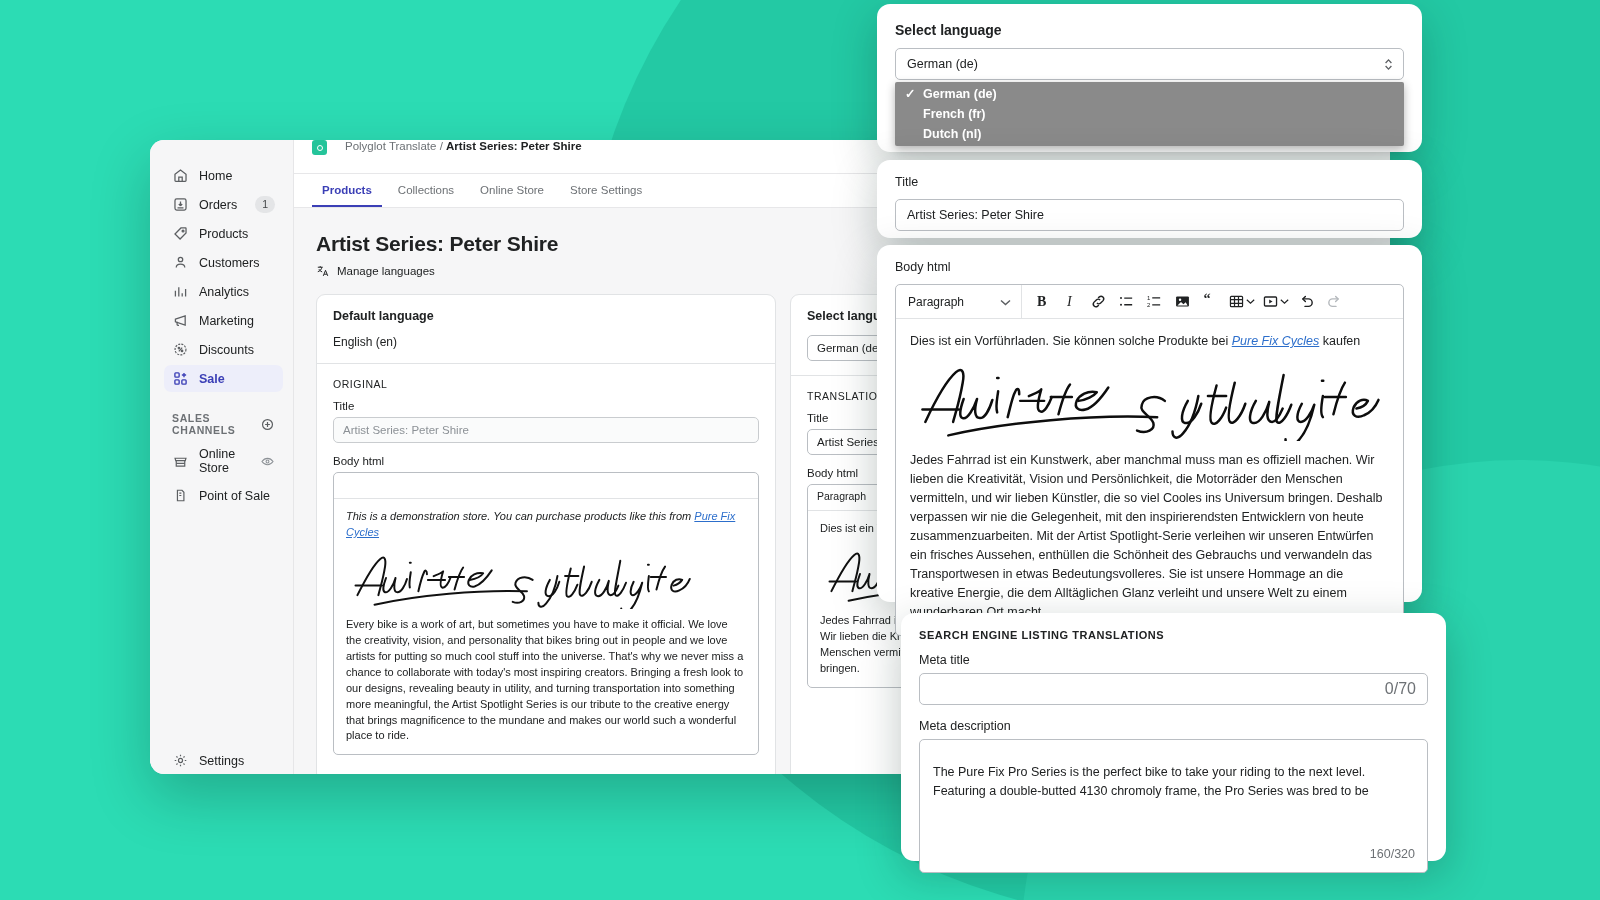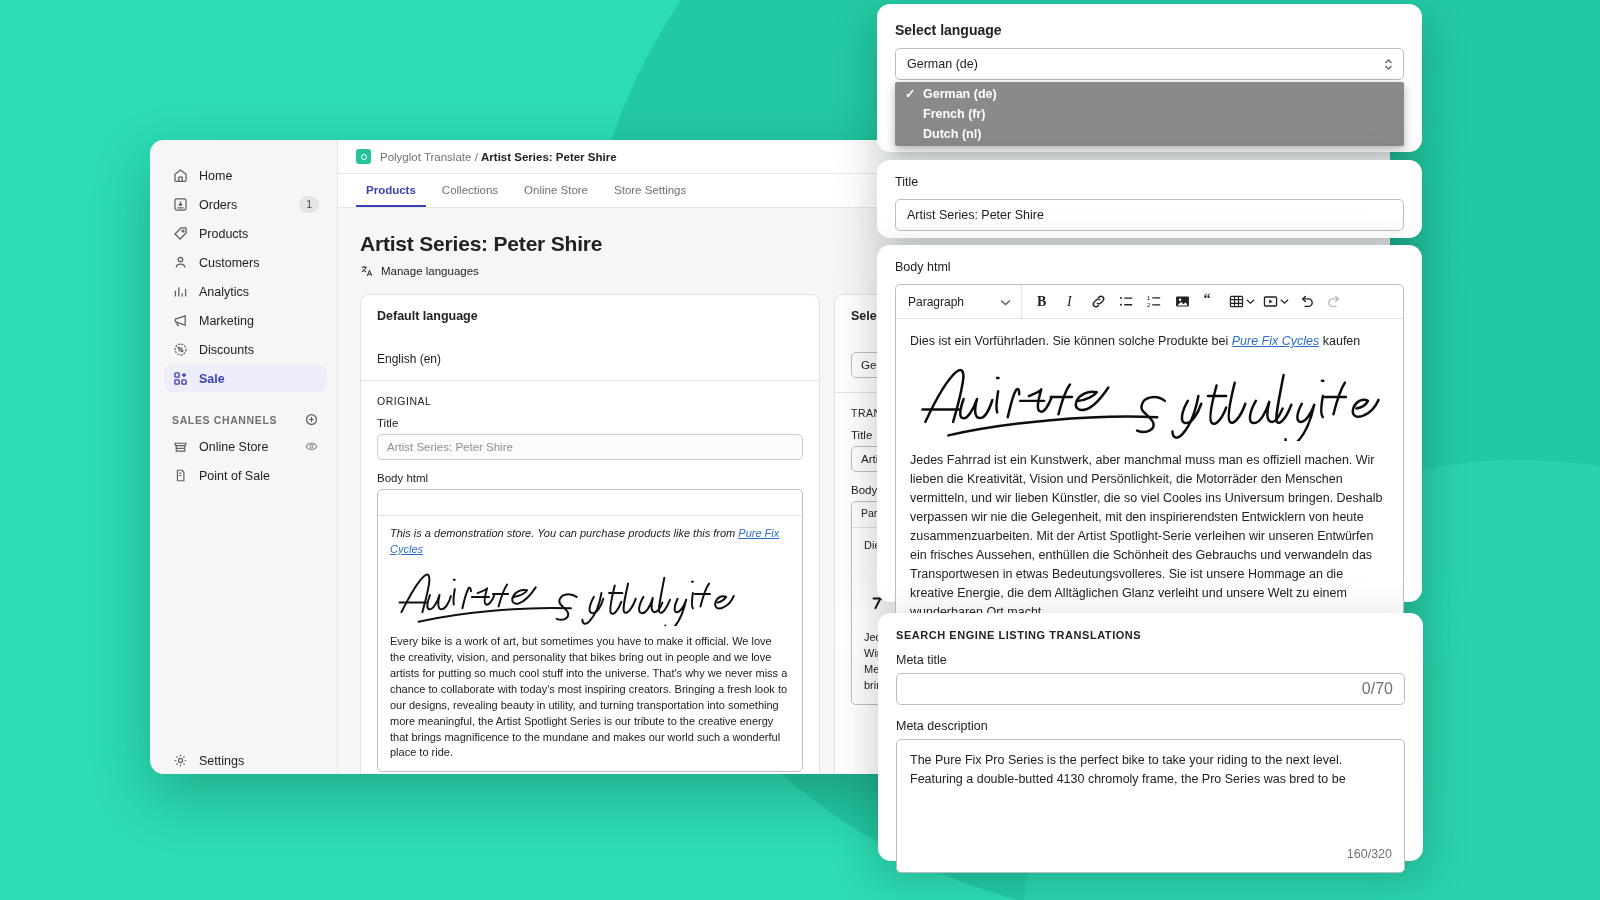--- a/index.html
+++ b/index.html
@@ -19,60 +19,60 @@
 
   
   .admin-window{
     position:absolute;left:150px;top:140px;width:1240px;height:634px;
     background:#f6f6f7;border-radius:14px;overflow:hidden;
     box-shadow:0 22px 60px rgba(0,0,0,.22);
   }
   .admin-inner{display:flex;height:100%;}
 
   
-  .sidebar{width:188px;background:#f6f6f7;padding:22px 10px 0 14px;
+  .sidebar{width:144px;background:#f6f6f7;padding:22px 10px 0 14px;
            display:flex;flex-direction:column;border-right:1px solid #e6e6e8;}
   .nav-item{display:flex;align-items:center;gap:10px;padding:5px 8px;border-radius:7px;
             font-size:12.5px;color:#202223;margin-bottom:2px;cursor:pointer;position:relative;}
   .nav-item.active{background:#edeefa;color:#3b3fb6;font-weight:600;}
   .nav-item .ico{width:17px;height:17px;flex:0 0 17px;display:block;}
   .nav-item .ico svg{display:block;width:17px;height:17px;}
   .badge{margin-left:auto;background:#e4e5e7;color:#434547;border-radius:9px;
          font-size:10.5px;padding:1px 7px;line-height:1.4;}
   .sec-head{display:flex;align-items:center;margin:18px 0 6px;padding:0 8px;}
   .sec-head .t{font-size:10.5px;letter-spacing:.06em;color:#6d7175;font-weight:700;}
   .sec-head .act{margin-left:auto;width:15px;height:15px;color:#5c5f62;}
   .sec-head .act svg{width:15px;height:15px;display:block;}
   .nav-item .trail{margin-left:auto;width:15px;height:15px;color:#8c9196;}
   .nav-item .trail svg{width:15px;height:15px;display:block;}
   .sidebar-spacer{flex:1;}
   .settings-row{margin-bottom:0;}
 
   
   .main{flex:1;display:flex;flex-direction:column;min-width:0;background:#fff;}
-  .topbar{height:34px;display:flex;align-items:center;gap:9px;padding:0 18px;
+  .topbar{height:34px;display:flex;align-items:flex-start;gap:18px;padding:0 18px;
           background:#fff;border-bottom:1px solid #e7e7e9;}
   .applogo{width:15px;height:15px;border-radius:3px;background:#25c49a;
            display:flex;align-items:center;justify-content:center;}
   .applogo i{width:6px;height:6px;border-radius:50%;border:1.6px solid #fff;display:block;}
   .bc{font-size:11.5px;color:#6d7175;}
   .bc b{color:#202223;font-weight:600;}
   .tabs{display:flex;gap:6px;padding:0 18px;background:#fff;border-bottom:1px solid #e7e7e9;}
   .tab{font-size:11.5px;color:#6d7175;padding:10px 10px 9px;border-bottom:2px solid transparent;cursor:pointer;}
   .tab.active{color:#3b3fb6;font-weight:600;border-bottom-color:#3b3fb6;}
   .content{flex:1;background:#f6f6f7;padding:24px 0 0 0;overflow:hidden;}
   .page-title{font-size:21px;font-weight:700;color:#202223;margin:0 0 8px 22px;letter-spacing:-.2px;}
   .manage{display:flex;align-items:center;gap:7px;margin:0 0 16px 22px;font-size:11.5px;color:#202223;cursor:pointer;}
   .manage svg{width:14px;height:14px;display:block;}
   .cols{display:flex;gap:14px;padding:0 22px;}
   .card{background:#fff;border:1px solid #e1e3e5;border-radius:9px;
         box-shadow:0 1px 0 rgba(22,29,37,.05);width:460px;flex:0 0 460px;overflow:hidden;}
   .card-sec{padding:14px 16px;}
   .card-sec + .card-sec{border-top:1px solid #e1e3e5;}
-  .card-h{font-size:12.5px;font-weight:700;color:#202223;margin-bottom:29px;}
+  .card-h{font-size:12.5px;font-weight:700;color:#202223;margin-bottom:12px;}
   .card-t{font-size:12px;color:#202223;}
   .eyebrow{font-size:10.5px;letter-spacing:.05em;font-weight:400;color:#202223;margin-bottom:10px;}
   .lbl{font-size:11.5px;color:#202223;margin-bottom:5px;}
   .inp{border:1px solid #babec3;border-radius:5px;height:26px;display:flex;align-items:center;
        padding:0 9px;font-size:11.5px;background:#fff;color:#202223;}
   .inp.disabled{background:#fafbfb;color:#8c9196;border-color:#c9cccf;}
   .field{margin-bottom:12px;}
   .editor{border:1px solid #babec3;border-radius:5px;overflow:hidden;background:#fff;}
   .etoolbar{height:26px;border-bottom:1px solid #e1e3e5;}
   .ebody{padding:10px 12px;font-size:11px;color:#202223;line-height:1.45;}
@@ -82,21 +82,21 @@
   .para{margin:0;}
 
   
   .panel{
     position:absolute;background:#fff;border-radius:13px;
     box-shadow:0 14px 44px rgba(10,40,30,.26);
   }
   .p-lang{left:877px;top:4px;width:545px;height:148px;padding:18px 18px 0;}
   .p-title{left:877px;top:160px;width:545px;height:78px;padding:15px 18px;}
   .p-body{left:877px;top:245px;width:545px;height:357px;padding:15px 18px;}
-  .p-seo{left:878px;top:613px;width:545px;height:248px;padding:16px 18px;}
+  .p-seo{left:901px;top:613px;width:545px;height:248px;padding:16px 18px;}
   .p-lbl{font-size:12.5px;color:#202223;margin-bottom:10px;}
   .p-lbl.bold{font-weight:700;font-size:14px;}
   .p-eyebrow{font-size:11px;letter-spacing:.05em;font-weight:700;color:#202223;margin-bottom:12px;}
   .p-inp{border:1px solid #babec3;border-radius:5px;height:32px;display:flex;align-items:center;
          padding:0 11px;font-size:12.5px;background:#fff;color:#202223;position:relative;}
   .p-inp .caret{position:absolute;right:10px;display:flex;flex-direction:column;gap:2px;color:#5c5f62;}
   .p-inp .caret svg{display:block;}
   .counter{margin-left:auto;color:#6d7175;font-size:16px;}
 
   
@@ -114,21 +114,21 @@
   .ddbtn .cv{margin-left:auto;color:#5c5f62;}
   .tbtns{display:flex;align-items:center;gap:3px;padding:0 8px;}
   .tb{width:25px;height:25px;display:flex;align-items:center;justify-content:center;
       color:#202223;border-radius:4px;cursor:pointer;}
   .tb svg{display:block;}
   .tb.pair{width:auto;padding:0 2px;gap:1px;}
   .tb.muted{color:#b5b9bd;}
   .p-ebody{padding:13px 14px;font-size:12.5px;color:#202223;line-height:1.52;}
   .p-ebody .lnk2{color:#2c6ecb;text-decoration:underline;font-style:italic;}
   .p-sig{display:block;width:100%;height:86px;margin:4px 0 10px;}
-  .ta{border:1px solid #babec3;border-radius:5px;height:134px;padding:11px 13px;
+  .ta{border:1px solid #babec3;border-radius:5px;height:134px;padding:23px 13px;
       font-size:12.5px;color:#202223;line-height:1.55;position:relative;background:#fff;}
   .ta .cnt{position:absolute;right:12px;bottom:8px;color:#6d7175;margin-top:47px;}
 </style>
 </head>
 <body>
 
 <div class="bg-base"></div>
 <div class="bg-blob"></div>
 <div class="bg-blob2"></div>
 

